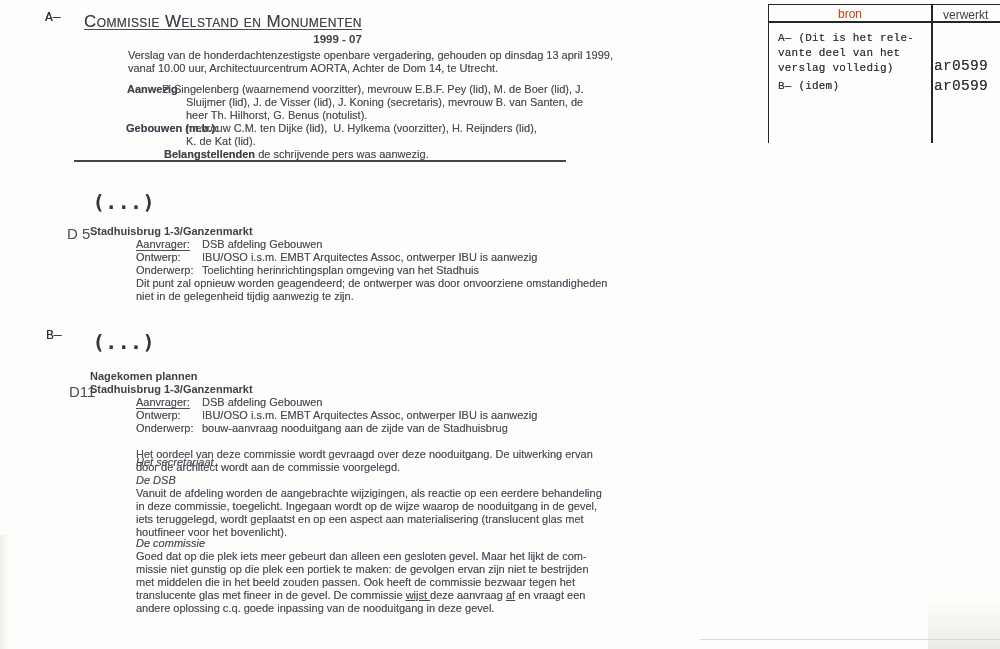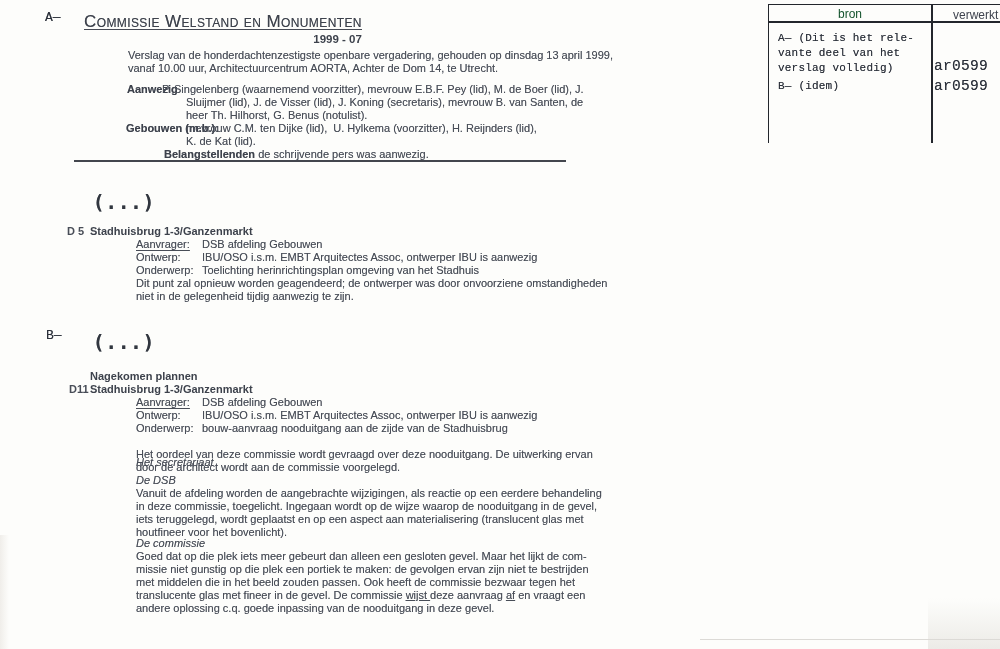--- a/index.html
+++ b/index.html
@@ -41,35 +41,35 @@
 
   .ellipsis{
     font-family:"DejaVu Sans Mono",monospace;font-weight:700;
     font-size:19px;letter-spacing:1px;color:#31363f;
     text-shadow:0 0 .4px rgba(49,54,63,.6);
   }
   .ellipsis1{left:93px;top:191px;}
   .ellipsis2{left:93px;top:331px;}
 
   
-  .item-num{font-size:11px;color:#484d57;font-weight:bold;}
+  .item-num{font-size:15px;color:#484d57;}
   .item-title{font-weight:700;font-size:11px;color:#3d424c;}
   .f-label{left:92px;}
   .f-value{left:158px;}
   .ul{text-decoration:underline;text-underline-offset:1.5px;}
 
   
   .stamp{
     left:768px;top:4px;width:232px;height:138px;
     border-top:1.5px solid #23262c;border-left:1.5px solid #23262c;
   }
   .stamp-sep{position:absolute;left:162px;top:0;bottom:0;width:1.5px;background:#23262c;}
   .stamp-hline{position:absolute;left:0;right:0;top:16px;height:2px;background:#23262c;}
-  .stamp-col1-header{position:absolute;left:0;top:2px;width:162px;text-align:center;font-size:12px;color:#14532d;}
-  .stamp-col2-header{position:absolute;left:184px;top:3px;font-size:12px;color:#3e434e;}
+  .stamp-col1-header{position:absolute;left:0;top:2px;width:162px;text-align:center;font-size:12px;color:#c2410c;}
+  .stamp-col2-header{position:absolute;left:174px;top:3px;font-size:12px;color:#3e434e;}
   .stamp-body{position:absolute;left:9px;top:26px;font-size:11px;line-height:15px;letter-spacing:.2px;}
   .stamp-b{position:absolute;left:9px;top:75px;font-size:11px;letter-spacing:.2px;}
   .stamp-code{position:absolute;left:165px;font-size:14.5px;letter-spacing:.3px;}
   .code-a{top:53px;}
   .code-b{top:73px;}
 
   
   .scan-bottom{left:928px;top:598px;width:72px;height:51px;background:linear-gradient(180deg,rgba(236,234,231,0),#ecebe7);}
   .scan-line{left:700px;top:639px;width:300px;height:1px;background:#dcdad6;}
   .scan-left{left:0;top:535px;width:9px;height:114px;background:linear-gradient(90deg,#f0eeea,rgba(240,238,234,0));}

